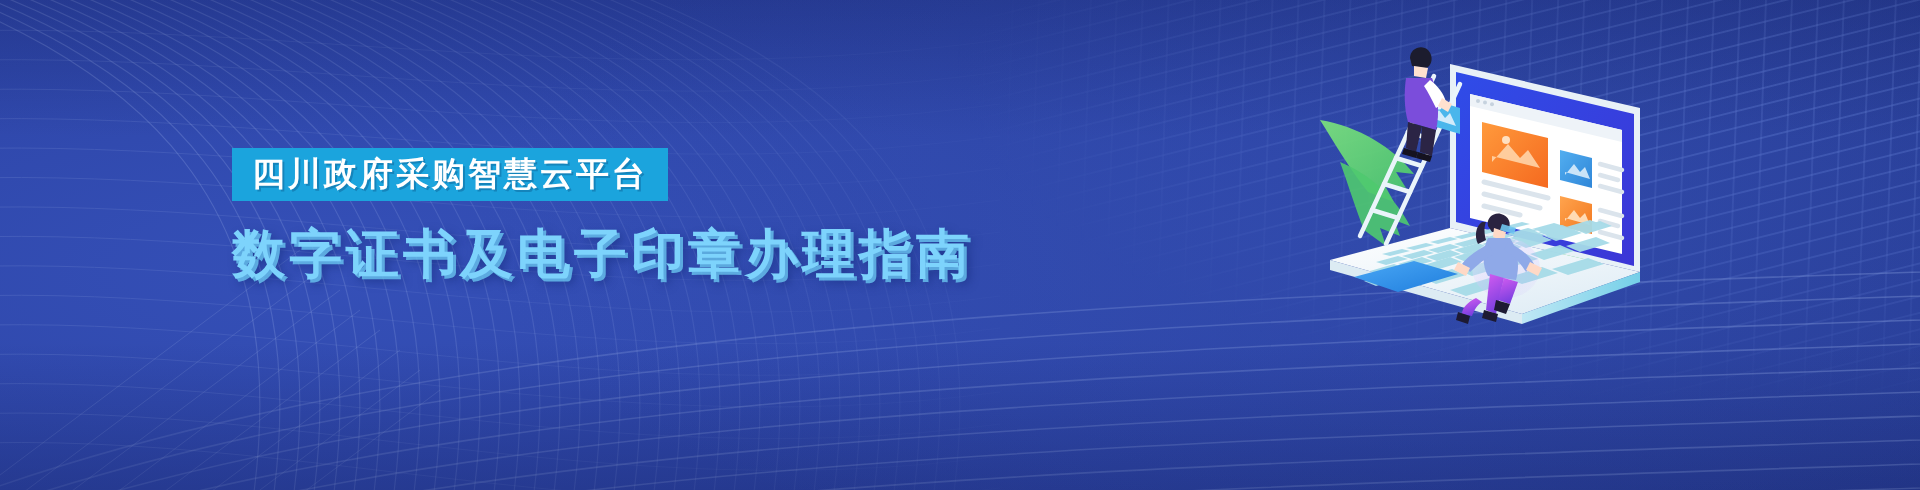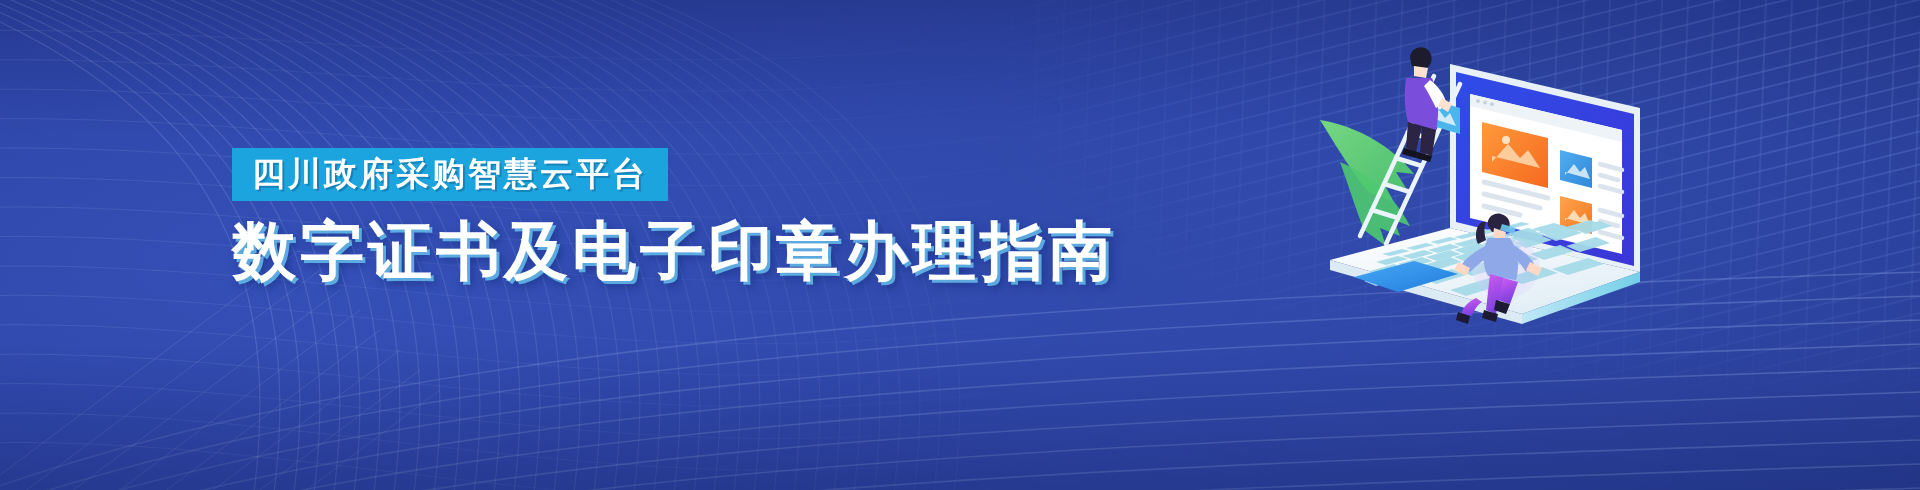--- a/index.html
+++ b/index.html
@@ -62,23 +62,23 @@
     color: #ffffff;
     font-size: 33px;
     line-height: 1;
     font-weight: 700;
     letter-spacing: 3px;
     white-space: nowrap;
     text-shadow: 2px 2px 0 rgba(8,60,110,0.30);
   }
 
   .main-title {
-    margin-top: 16px;
-    color: #ffffff;
-    font-size: 64px;
+    margin-top: 24px;
+    color: #7dd3fc;
+    font-size: 53px;
     line-height: 1.08;
     font-weight: 700;
     letter-spacing: 4px;
     white-space: nowrap;
     text-shadow:
       3px 3px 0 rgba(110,205,245,0.75),
       5px 5px 10px rgba(12,34,110,0.55);
   }
 
   

